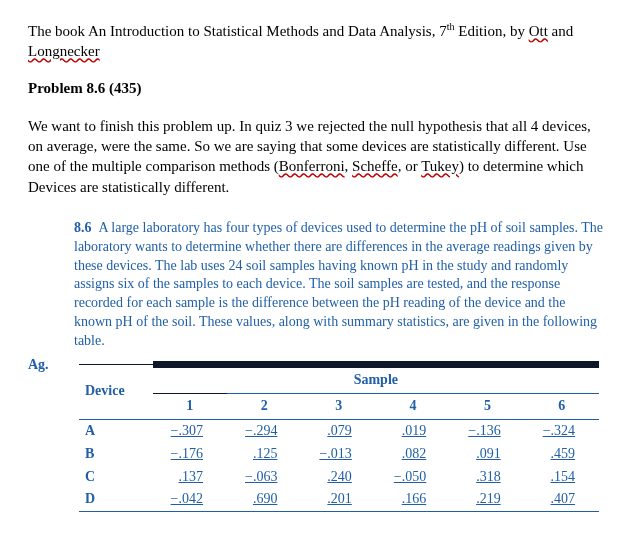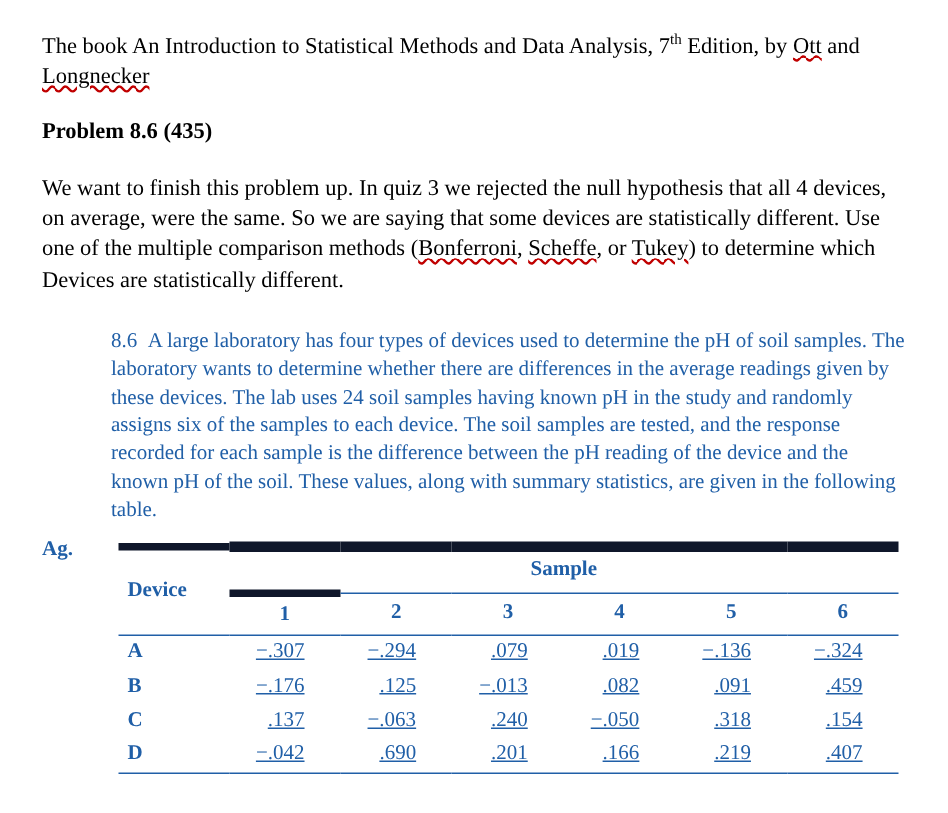--- a/index.html
+++ b/index.html
@@ -28,21 +28,21 @@
     gap: 20px;
     margin-top: 8px;
     font-size: 14px;
   }
   .ag-label {
     font-weight: bold;
     color: #205fa7;
     min-width: 26px;
   }
   .exercise-body { flex: 1; color: #205fa7; }
-  .exercise-num { font-weight: normal; }
+  .exercise-num { font-weight: bold; }
   .table-wrap {
     margin-top: 10px;
     color: #205fa7;
     font-size: 14px;
   }
   table {
     border-collapse: collapse;
     margin: 0 auto;
   }
   th, td {
@@ -51,21 +51,21 @@
     font-weight: normal;
   }
   th.device-col, td.device-col {
     text-align: left;
     font-weight: bold;
     padding-left: 6px;
     padding-right: 28px;
   }
   thead th { font-weight: bold; }
   thead tr th { border-bottom: 1px solid #205fa7; border-top: 1px solid #205fa7; }
-  thead tr th:first-child { border-top: 5px solid #0f172a; }
+  thead tr th:first-child { border-top: 1px solid #0f172a; }
   tbody tr:last-child td { border-bottom: 1px solid #205fa7; }
   td { padding-top: 2px; padding-bottom: 2px; }
   td.numcol { text-align: right; padding-right: 24px; text-decoration: underline; }
   .top-rule { border-top: 7px solid #0f172a; }
   .cursor-bar {
     margin-top: 30px;
     text-align: right;
     padding-right: 120px;
     font-size: 20px;
     color: #000;

